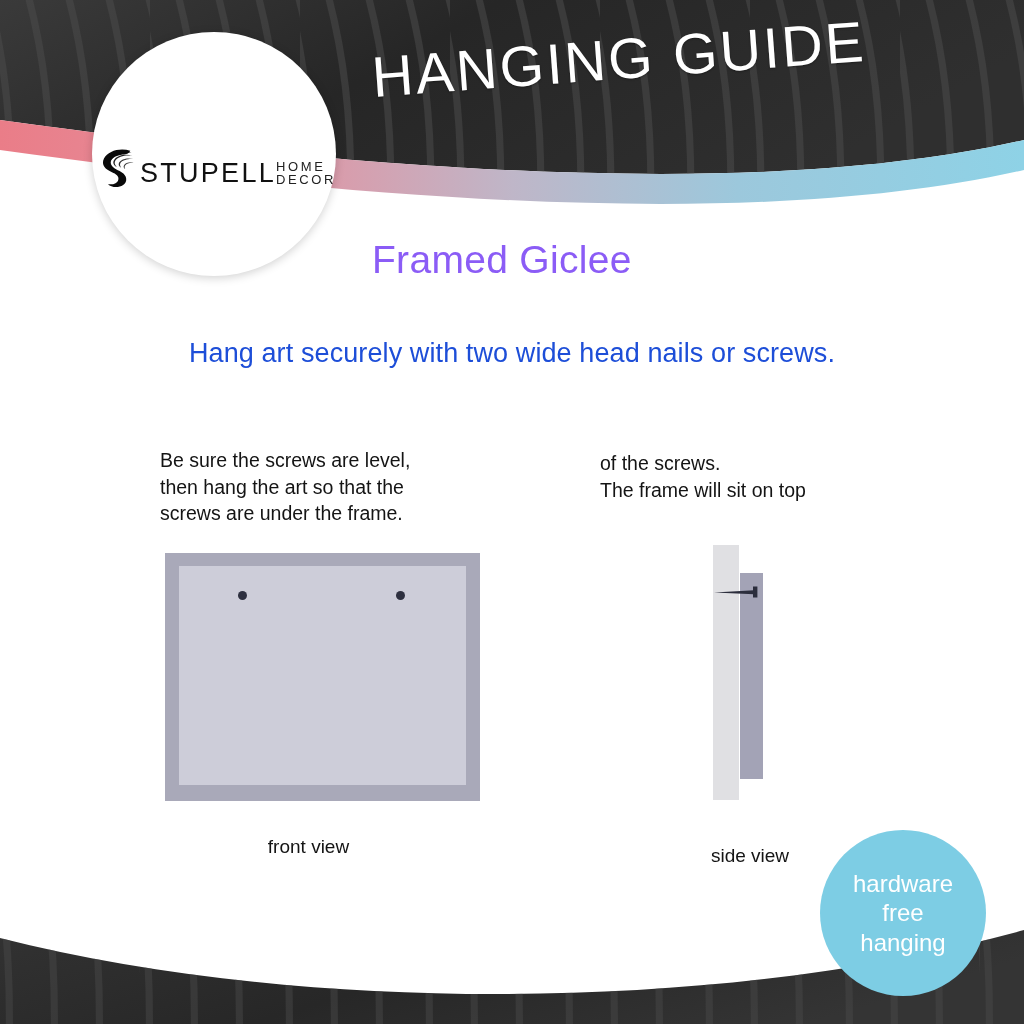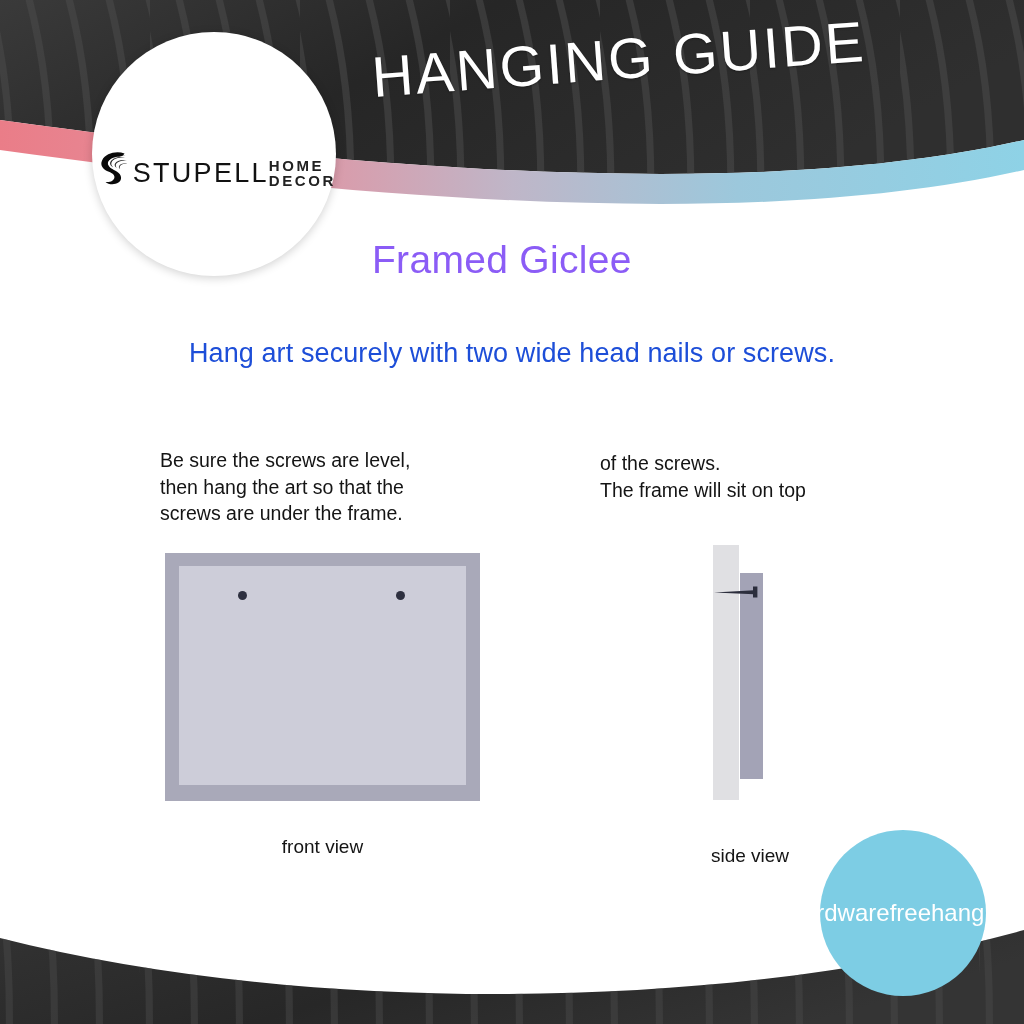--- a/index.html
+++ b/index.html
@@ -53,24 +53,24 @@
   #logo-wordmark {
     margin-top: 8px;
     font-size: 27px;
     letter-spacing: 2.3px;
     color: #111111;
     font-weight: 400;
     line-height: 1;
   }
   #logo-subwordmark {
     margin-top: 7px;
-    font-size: 15px;
+    font-size: 13px;
     letter-spacing: 2.6px;
     color: #222222;
-    font-weight: 700;
+    font-weight: 400;
     line-height: 1;
   }
 
   
   #header-title {
     position: absolute;
     left: 372px;
     top: 44px;
     width: 520px;
     transform: rotate(-4.2deg);
@@ -190,41 +190,41 @@
 
   
   .view-label {
     position: absolute;
     font-size: 19px;
     color: #141414;
     text-align: center;
     font-weight: 400;
   }
   #label-front-view {
-    left: 165px;
+    left: 151px;
     top: 836px;
     width: 315px;
   }
   #label-side-view {
     left: 660px;
     top: 845px;
     width: 180px;
   }
 
   
   #hardware-badge {
     position: absolute;
     left: 820px;
     top: 830px;
     width: 166px;
     height: 166px;
     border-radius: 50%;
     background: #7dcde4;
     display: flex;
-    flex-direction: row;
+    flex-direction: column;
     align-items: center;
     justify-content: center;
     color: #ffffff;
     font-size: 24px;
     line-height: 1.22;
     text-align: center;
     font-weight: 400;
   }
 </style>
 </head>

